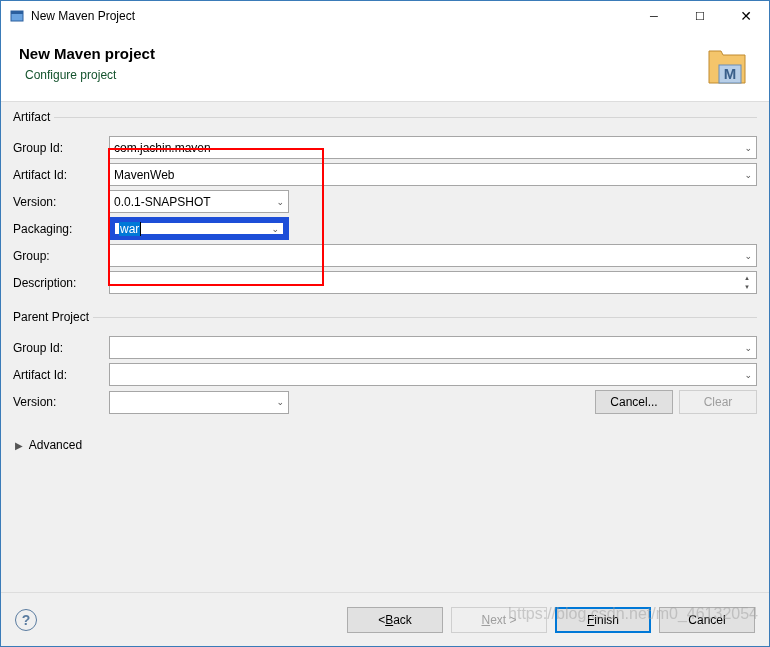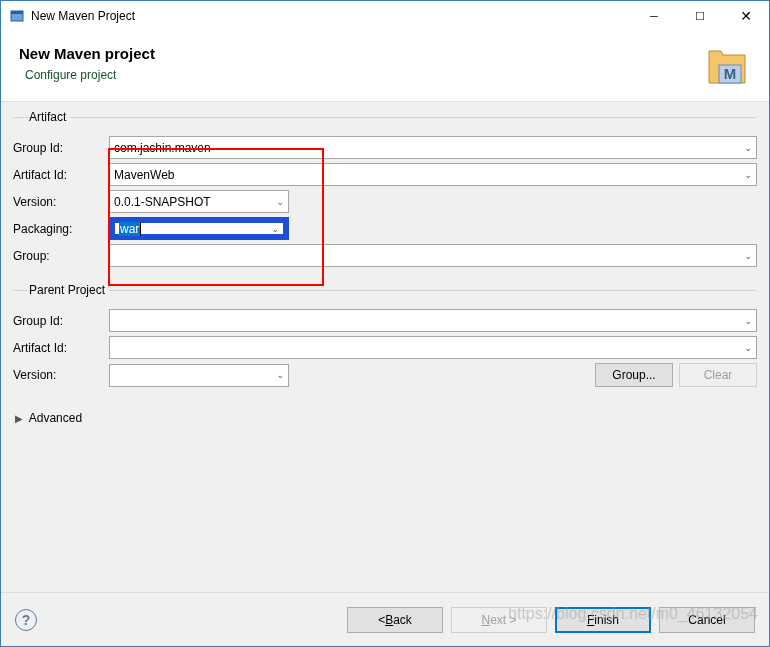--- a/index.html
+++ b/index.html
@@ -78,21 +78,21 @@
     border-right: none;
     border-bottom: none;
     margin: 0 0 6px 0;
     padding: 8px 0 6px 0;
     position: relative;
   }
   fieldset > legend {
     font-size: 12px;
     color: #000;
     padding: 0 4px 0 0;
-    margin-left: 16px;
+    margin-left: 0;
   }
   .row {
     display: flex;
     align-items: center;
     margin: 4px 0;
   }
   .lbl {
     width: 96px;
     font-size: 12px;
     color: #000;
@@ -310,20 +310,30 @@
       </div>
 
       <div class="row">
         <div class="lbl">Group:</div>
         <div class="combo">
           <span></span>
           <span class="chev">⌄</span>
         </div>
       </div>
 
+      <div class="row">
+        <div class="lbl">Description:</div>
+        <div class="spinner">
+          <span></span>
+          <div class="spin">
+            <div>▴</div>
+              <div>▾</div>
+          </div>
+        </div>
+      </div>
     </fieldset>
 
     <fieldset>
       <legend>Parent Project</legend>
 
       <div class="row">
         <div class="lbl">Group Id:</div>
         <div class="combo">
           <span></span>
           <span class="chev">⌄</span>
@@ -339,21 +349,21 @@
       </div>
 
       <div class="row">
         <div class="lbl">Version:</div>
         <div class="combo-short">
           <span></span>
           <span class="chev">⌄</span>
         </div>
         <div style="flex:1"></div>
         <div class="btnrow-parent">
-          <div class="btn">Group...</div>
+          <div class="btn">Cancel...</div>
           <div class="btn disabled">Clear</div>
         </div>
       </div>
     </fieldset>
 
     <div class="advanced">
       <span class="tri">▶</span>
       <span>Advanced</span>
     </div>
 

